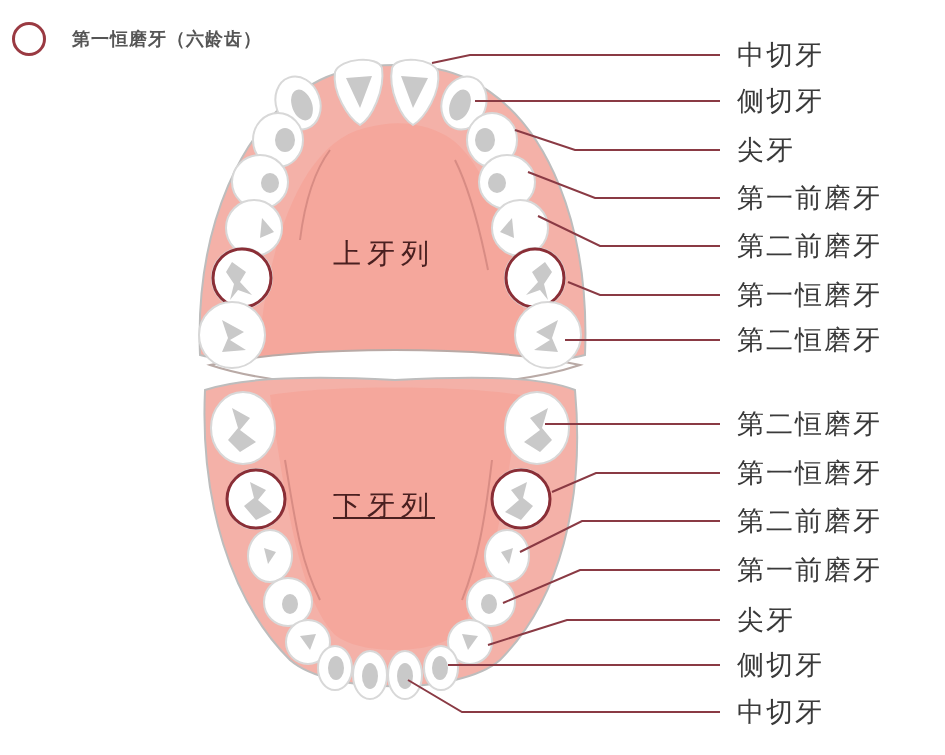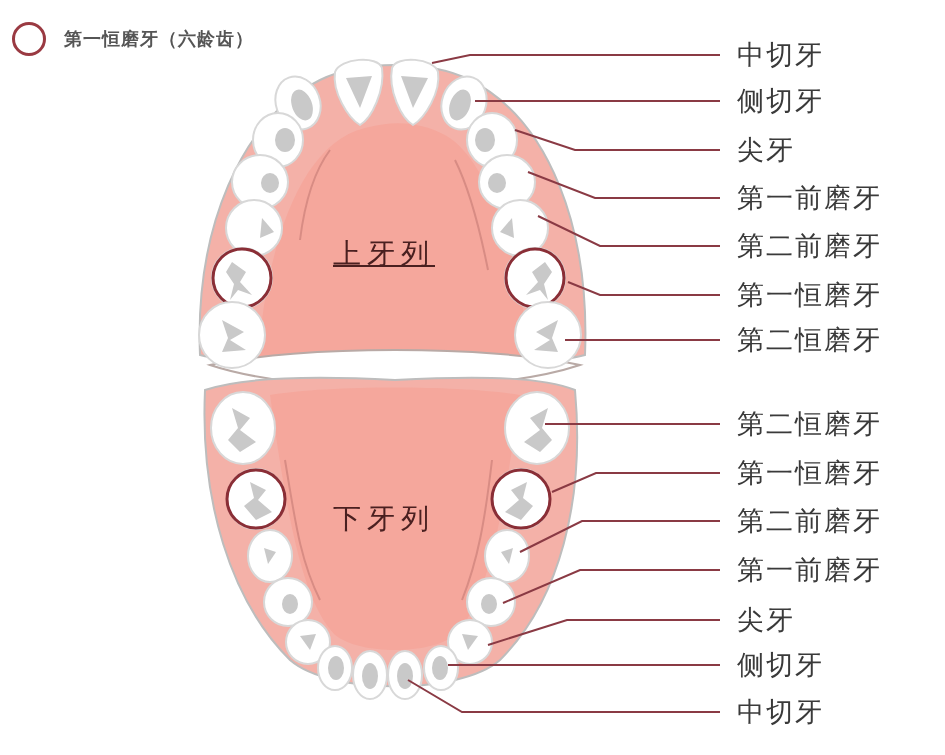--- a/index.html
+++ b/index.html
@@ -1,19 +1,19 @@
 <!DOCTYPE html>
 <html><head>
 <meta charset="utf-8">
 <style>
   html,body{margin:0;padding:0;background:#fff;}
   body{width:945px;height:755px;position:relative;overflow:hidden;font-family:"DejaVu Sans","Liberation Sans",sans-serif;}
   .legend{position:absolute;left:12px;top:22px;display:flex;align-items:center;}
   .legend-ring{width:34px;height:34px;border:3px solid #9a3a42;border-radius:50%;box-sizing:border-box;}
-  .legend-text{margin-left:18px;font-size:18px;color:#555;font-weight:bold;letter-spacing:1px;}
+  .legend-text{margin-left:26px;font-size:18px;color:#555;font-weight:bold;letter-spacing:1px;}
   svg.diagram{position:absolute;left:0;top:0;}
   .label{position:absolute;left:737px;font-size:27px;color:#3a3a3a;letter-spacing:2px;white-space:nowrap;line-height:1;font-family:Liberation Serif, serif;}
   .arch-title{position:absolute;font-size:28px;color:#4a2020;letter-spacing:6px;line-height:1;}
 </style>
 </head>
 <body>
 
 <div class="legend">
   <div class="legend-ring"></div>
   <span class="legend-text">第一恒磨牙（六龄齿）</span>
@@ -142,22 +142,22 @@
     <polyline points="545,424 720,424"></polyline>
     <polyline points="552,492 596,473 720,473"></polyline>
     <polyline points="520,552 582,521 720,521"></polyline>
     <polyline points="503,603 580,570 720,570"></polyline>
     <polyline points="488,645 567,620 720,620"></polyline>
     <polyline points="448,665 720,665"></polyline>
     <polyline points="408,680 462,712 720,712"></polyline>
   </g>
 </svg>
 
-<div class="arch-title" style="left:333px;top:240px;text-decoration:underline;">上牙列</div>
-<div class="arch-title" style="left:333px;top:505px;">下牙列</div>
+<div class="arch-title" style="left:333px;top:240px;">上牙列</div>
+<div class="arch-title" style="left:333px;top:492px;text-decoration:underline;">下牙列</div>
 
 <div>
   <div class="label" style="top:42px;">中切牙</div>
   <div class="label" style="top:88px;">侧切牙</div>
   <div class="label" style="top:137px;">尖牙</div>
   <div class="label" style="top:185px;">第一前磨牙</div>
   <div class="label" style="top:233px;">第二前磨牙</div>
   <div class="label" style="top:282px;">第一恒磨牙</div>
   <div class="label" style="top:327px;">第二恒磨牙</div>
 </div>

